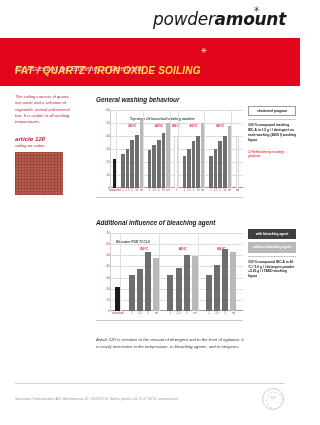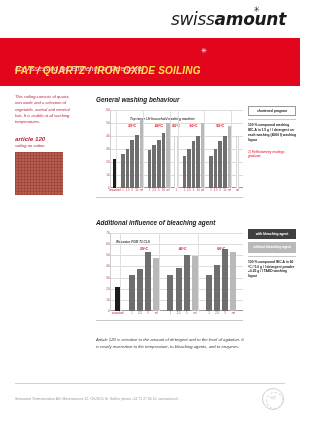--- a/index.html
+++ b/index.html
@@ -198,21 +198,21 @@
     position:absolute; left:0; right:0; top:8px;
     text-align:center; font-size:2.6px; color:#bdbdbd;
   }
 </style>
 </head>
 <body>
 
 <div class="logo-bar">
   <div class="logo">
     <span class="star">✳</span>
-    <span class="w1">swiss</span><span class="w2">amount</span>
+    <span class="w1">powder</span><span class="w2">amount</span>
   </div>
 </div>
 
 <div class="banner">
   <div class="banner-title">FAT / QUARTZ / IRON OXIDE SOILING</div>
   <div class="banner-star">✳</div>
   <div class="banner-sub">For Assessing the Efficiency of Detergents</div>
 </div>
 
 <div class="left-col">

